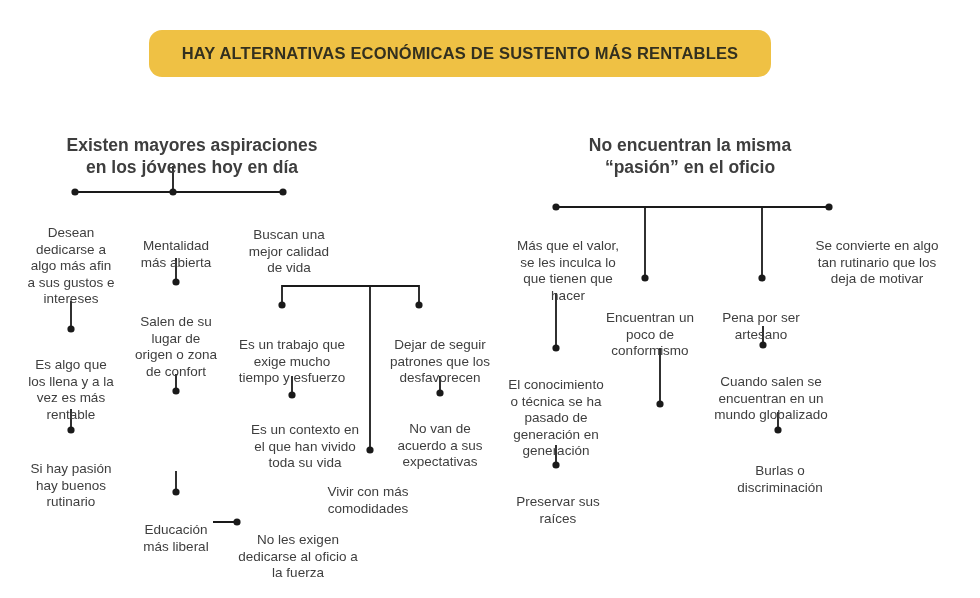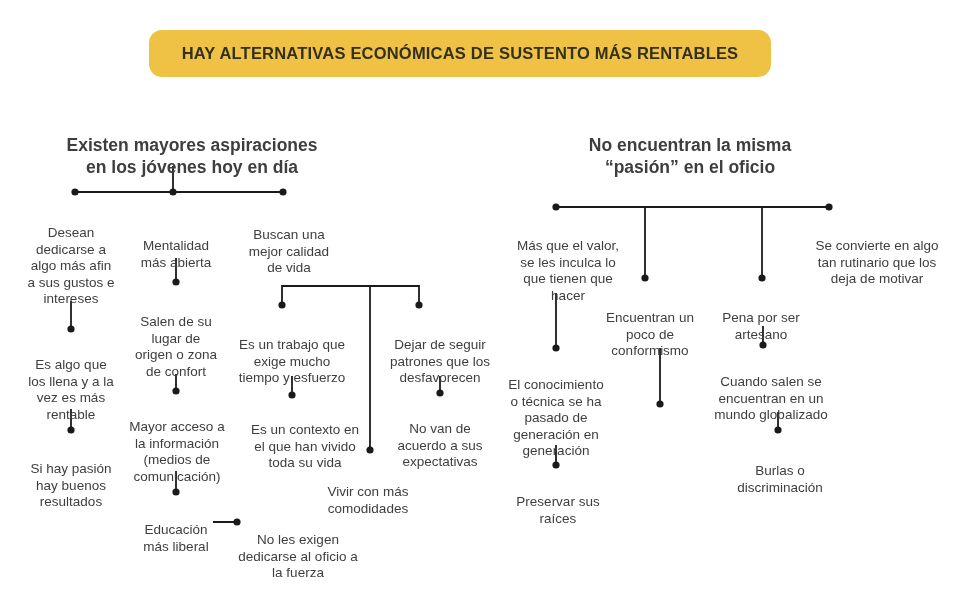--- a/index.html
+++ b/index.html
@@ -101,32 +101,28 @@
 dedicarse a
 algo más afin
 a sus gustos e
 intereses</div>
   <div class="node" style="left:14px;top:337px;width:114px">Es algo que
 los llena y a la
 vez es más
 rentable</div>
   <div class="node" style="left:14px;top:441px;width:114px">Si hay pasión
 hay buenos
-resultados</div>
+rutinario</div>
 
   <div class="node" style="left:124px;top:218px;width:104px">Mentalidad
 más abierta</div>
   <div class="node" style="left:120px;top:294px;width:112px">Salen de su
 lugar de
 origen o zona
 de confort</div>
-  <div class="node" style="left:111px;top:399px;width:132px">Mayor acceso a
-la información
-(medios de
-comunicación)</div>
   <div class="node" style="left:124px;top:502px;width:104px">Educación
 más liberal</div>
   <div class="node" style="left:216px;top:512px;width:164px">No les exigen
 dedicarse al oficio a
 la fuerza</div>
 
   <div class="node" style="left:233px;top:207px;width:112px">Buscan una
 mejor calidad
 de vida</div>
   <div class="node" style="left:221px;top:317px;width:142px">Es un trabajo que

